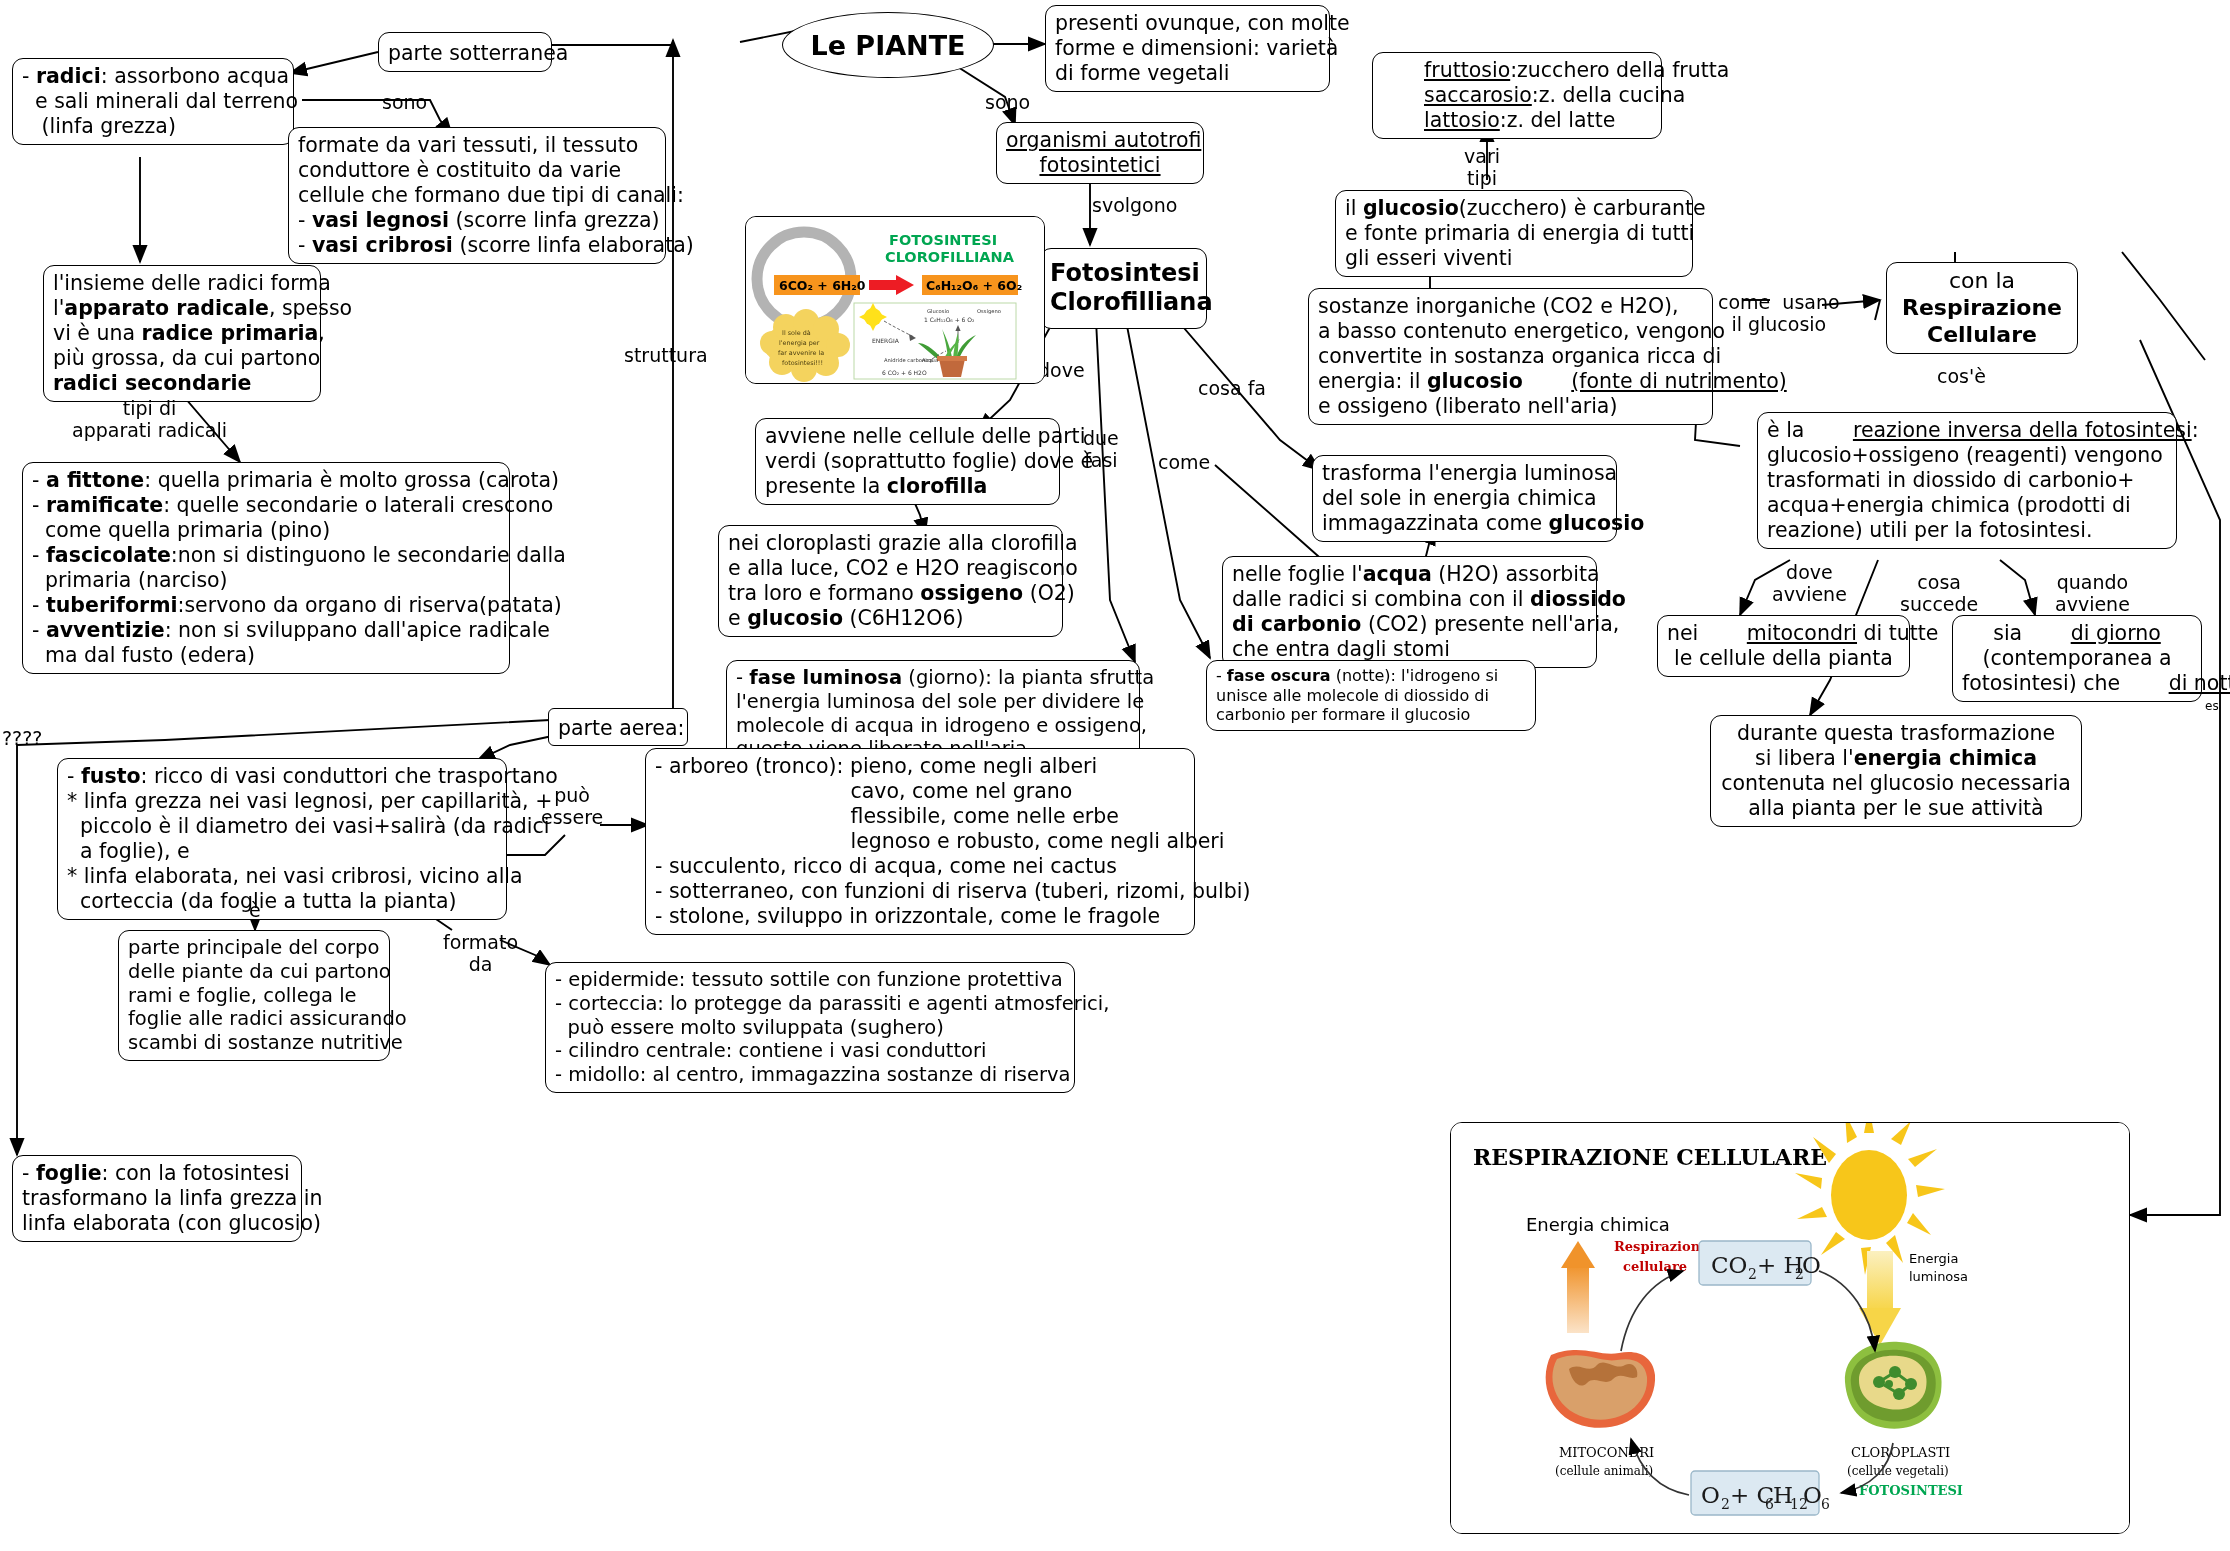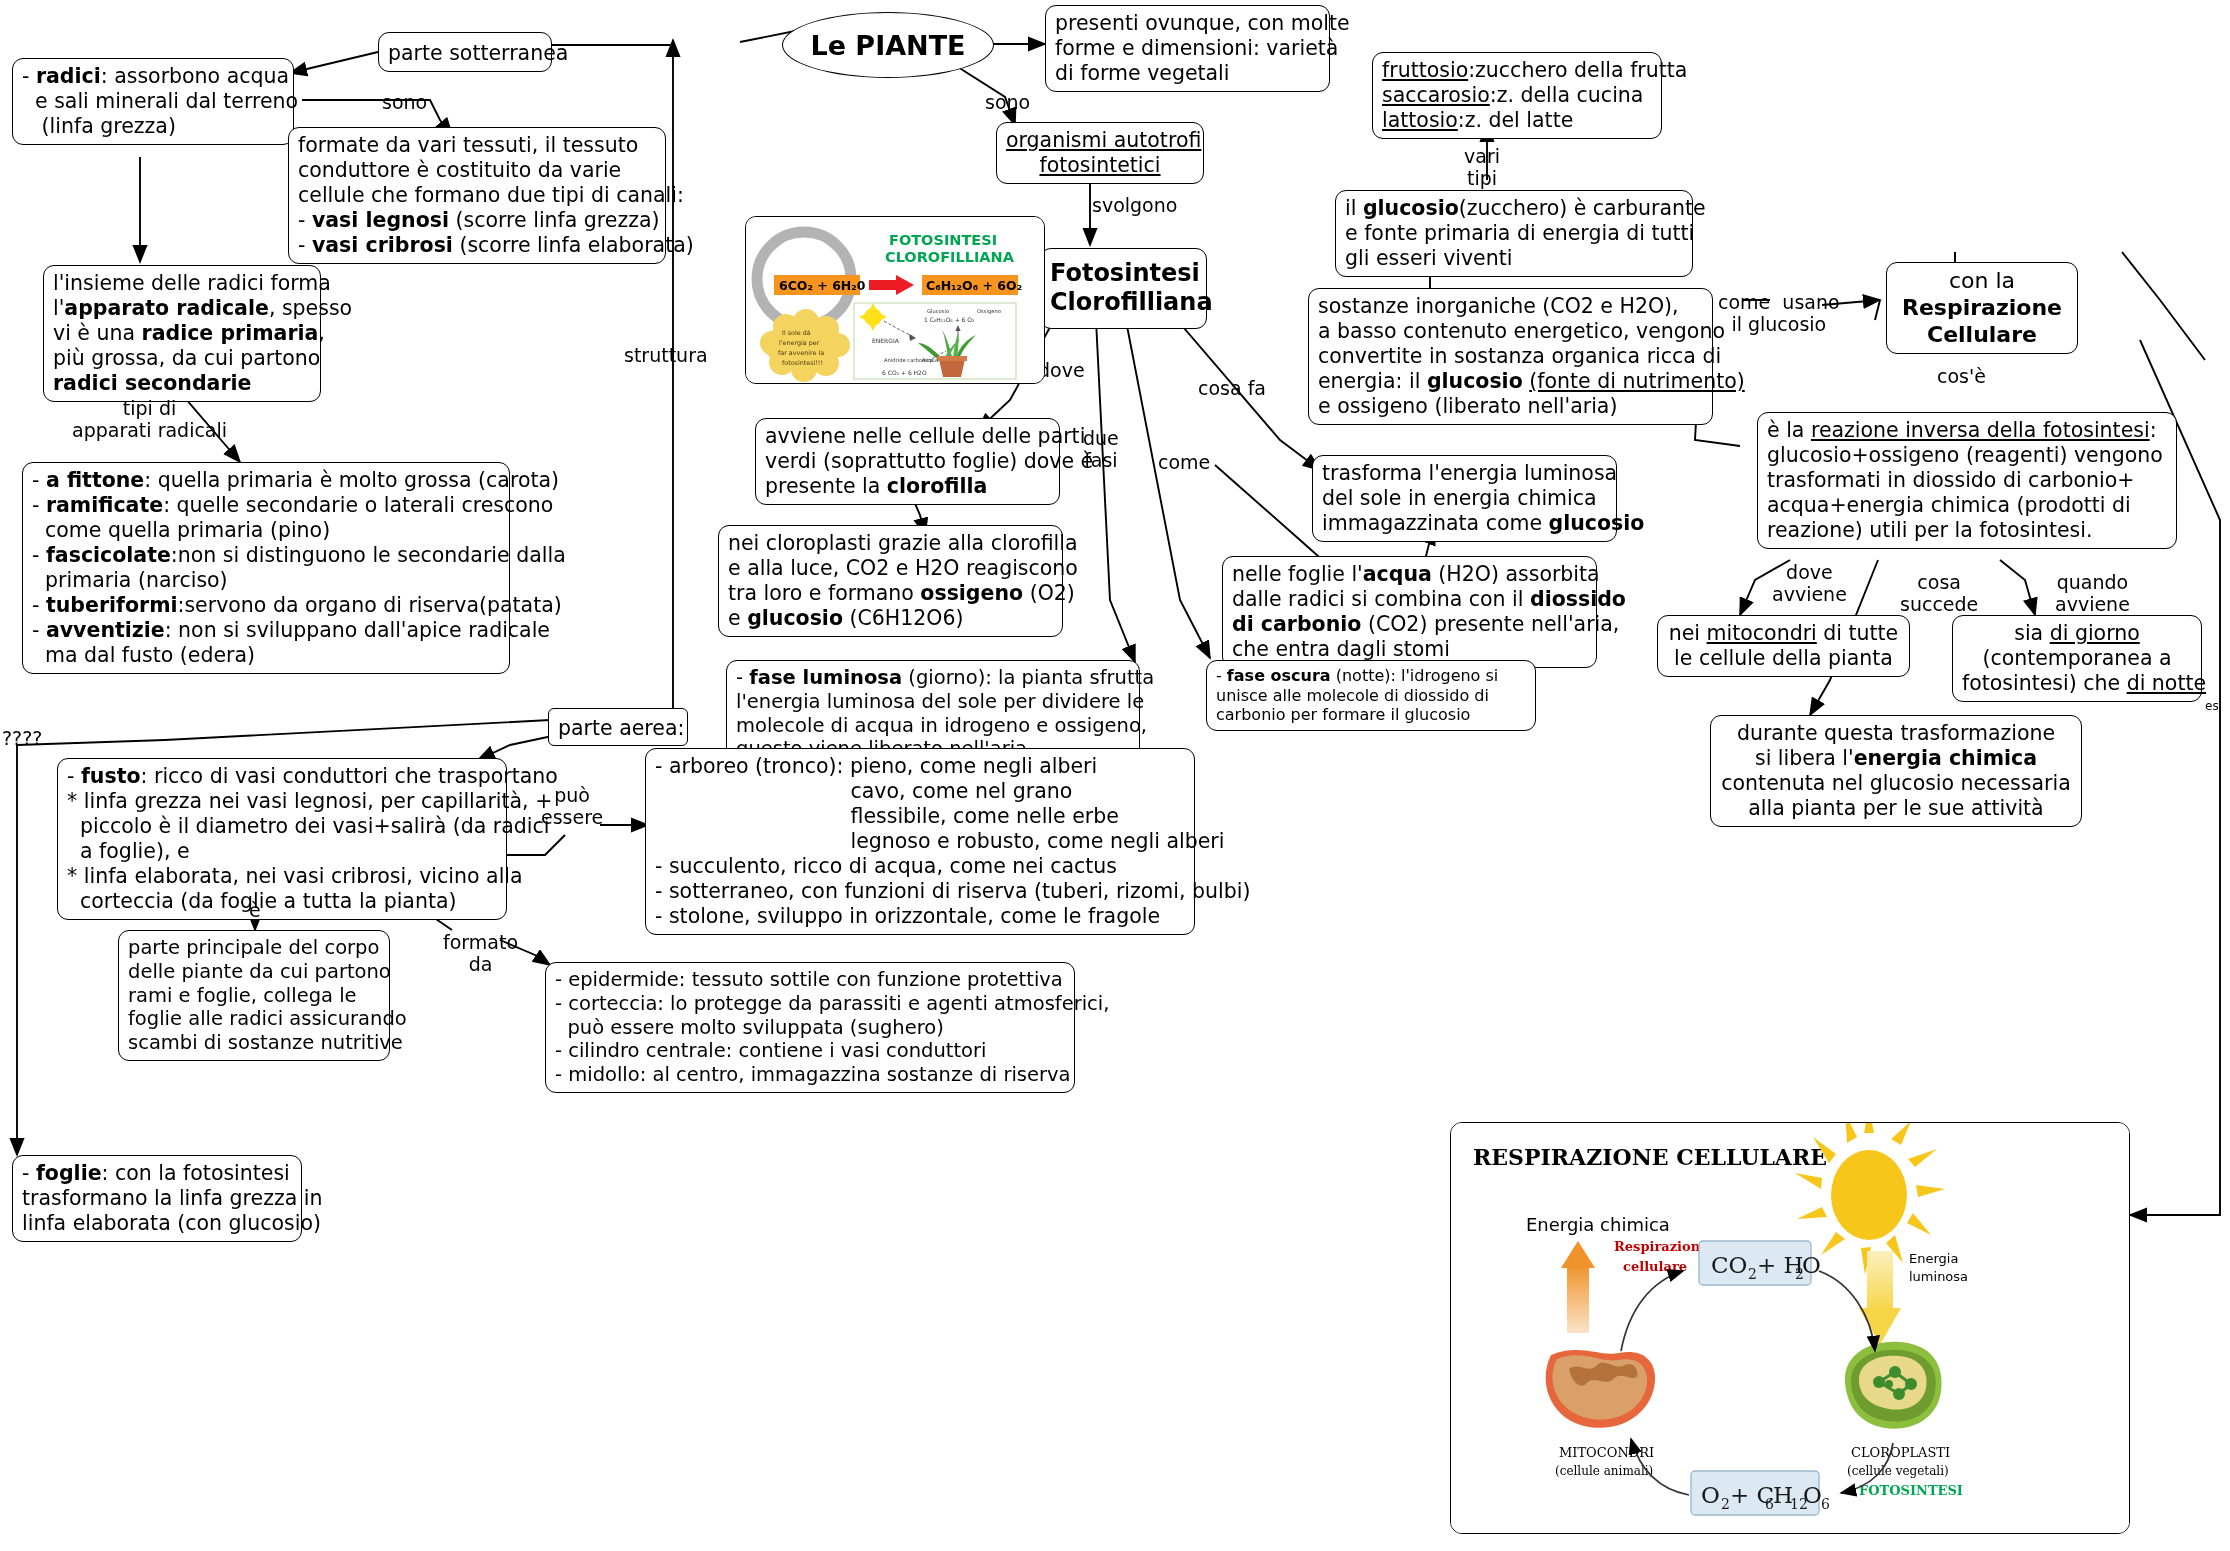--- a/index.html
+++ b/index.html
@@ -8,21 +8,21 @@
   #stage{position:absolute;left:0;top:0;width:2230px;height:1551px;}
   svg#wires{position:absolute;left:0;top:0;width:2230px;height:1551px;pointer-events:none;}
   .node{position:absolute;box-sizing:border-box;background:#fff;border:1.6px solid #000;
         border-radius:11px;padding:5px 9px;line-height:1.22;font-size:20.5px;white-space:pre;}
   .ell{position:absolute;box-sizing:border-box;background:#fff;border:1.8px solid #000;
        border-radius:50%;display:flex;align-items:center;justify-content:center;
        font-weight:bold;font-size:27px;}
   .lbl{position:absolute;font-size:19px;line-height:1.15;white-space:pre;text-align:center;
        color:#000;background:transparent;}
   b{font-weight:bold;}
-  u{}
+  u{margin-left:42px;}
   .imgbox{position:absolute;box-sizing:border-box;background:#fff;border:1.6px solid #000;
           border-radius:11px;overflow:hidden;}
   .rcbox{position:absolute;box-sizing:border-box;background:#fff;border:1.8px solid #000;
          border-radius:12px;overflow:hidden;}
 </style>
 </head>
 <body>
 
 <div id="stage">
 

